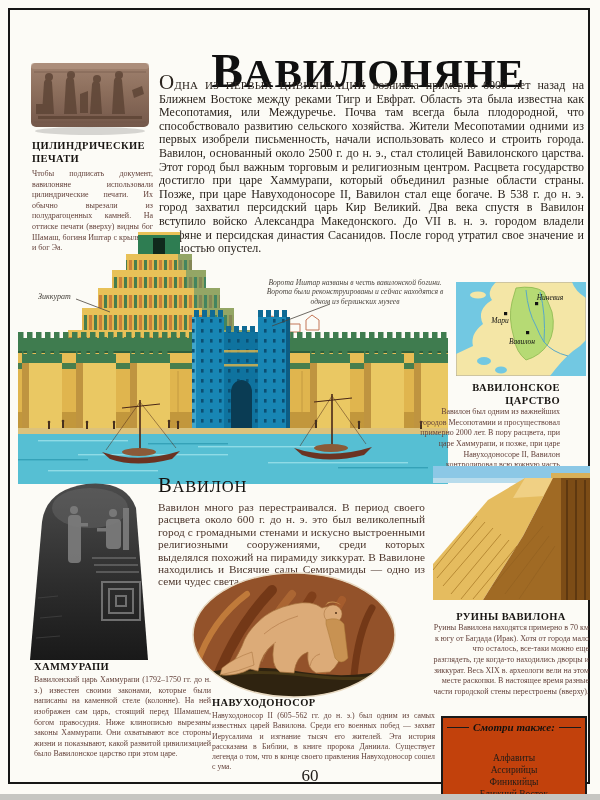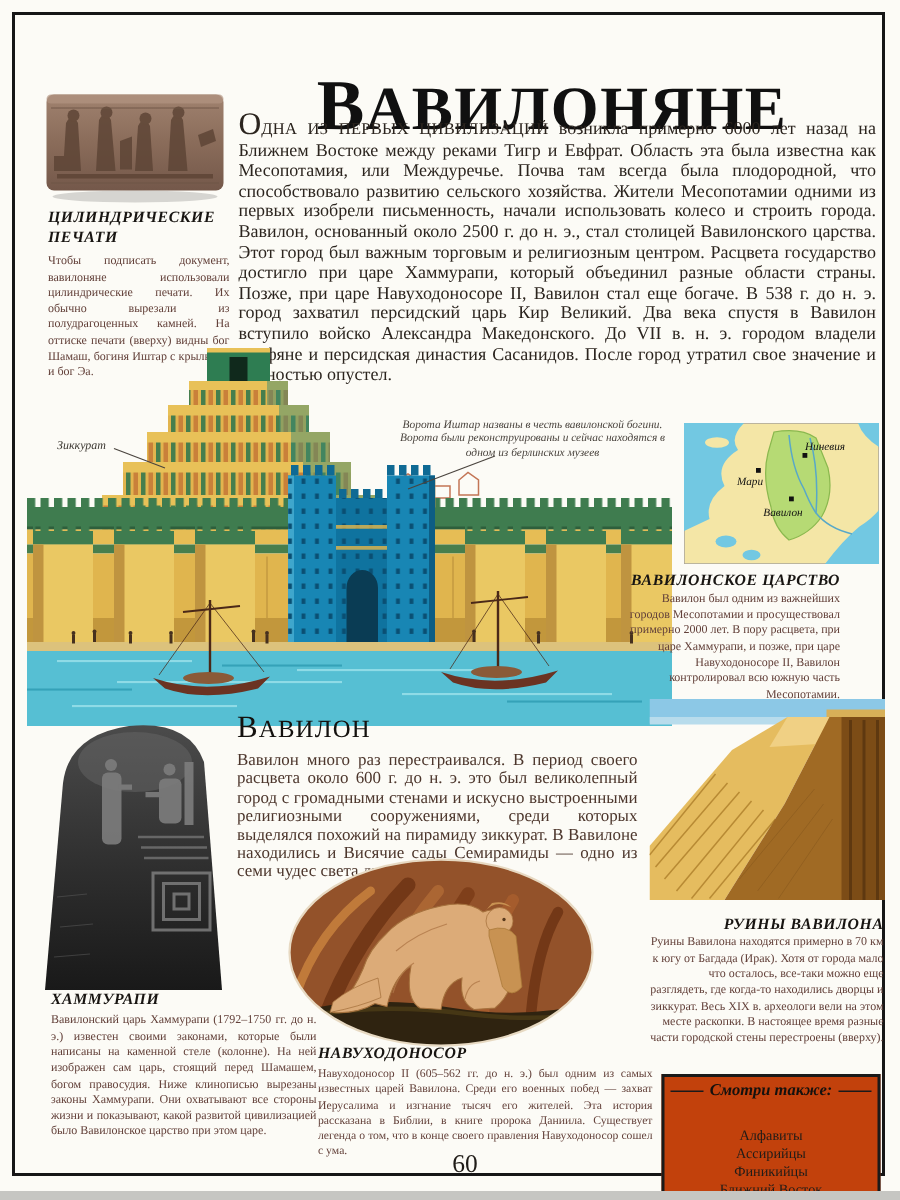--- a/index.html
+++ b/index.html
@@ -7,30 +7,30 @@
         font-family:"Liberation Serif",serif;color:#231f1c;}
   .frame{position:absolute;left:8px;top:8px;width:578px;height:772px;border:2px solid #161616;}
   .scan-edge{position:absolute;left:0;bottom:0;width:600px;height:6px;background:#c6c6c2;}
   .abs{position:absolute;}
   .title{left:150px;top:20px;width:436px;text-align:center;font-size:41px;font-weight:700;
          letter-spacing:1px;color:#101010;line-height:1.05;}
   .title::first-letter{font-size:1.16em;}
   .intro{left:159px;top:76px;width:425px;font-size:12px;line-height:13.6px;text-align:justify;color:#2b241e;}
   .lead-initial{font-size:21px;font-weight:400;}
   .lead-caps{font-size:11px;letter-spacing:0.2px;}
-  .h-small{font-size:10.5px;font-weight:700;letter-spacing:0.4px;color:#181512;line-height:1.25;font-style:italic;}
+  .h-small{font-size:10.5px;font-weight:700;letter-spacing:0.4px;color:#181512;line-height:1.25;}
   .maroon{color:#63413a;}
   .smalltext{font-size:8px;line-height:10.6px;text-align:justify;}
   .seals-head{left:32px;top:139px;width:122px;}
   .seals-text{left:32px;top:169px;width:121px;}
   .map-sec{left:416px;top:381px;width:144px;}
   .map-sec .h-small{text-align:right;}
   .map-sec .smalltext{text-align:right;margin-top:3px;}
   .ruins-sec{left:433px;top:610px;width:156px;}
-  .ruins-sec .h-small{text-align:right;}
+  .ruins-sec .h-small{text-align:center;}
   .ruins-sec .smalltext{text-align:right;margin-top:3px;}
   .bab-sec{left:158px;top:474px;width:267px;}
   .h-babylon{font-size:16.5px;font-weight:400;letter-spacing:0.8px;color:#14110e;}
   .h-babylon::first-letter{font-size:1.25em;}
   .bab-text{margin-top:4px;font-size:11.3px;line-height:12.4px;text-align:justify;color:#4c362c;}
   .ham-sec{left:34px;top:660px;width:177px;}
   .neb-sec{left:212px;top:696px;width:223px;}
   .caption{font-style:italic;font-size:7.6px;line-height:9.4px;color:#4a443e;text-align:center;}
   .zig-label{font-style:italic;font-size:8px;color:#3e3a34;}
   .see-also{left:441px;top:716px;width:146px;border:2px solid #1a1a1a;background:#c2410c;

